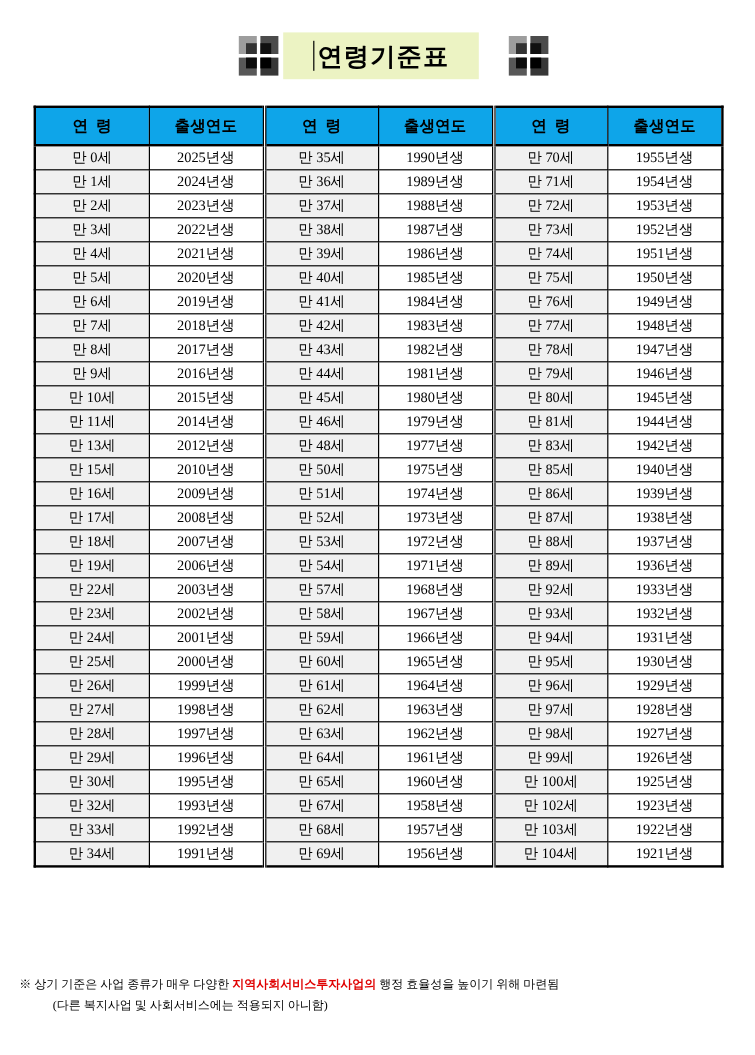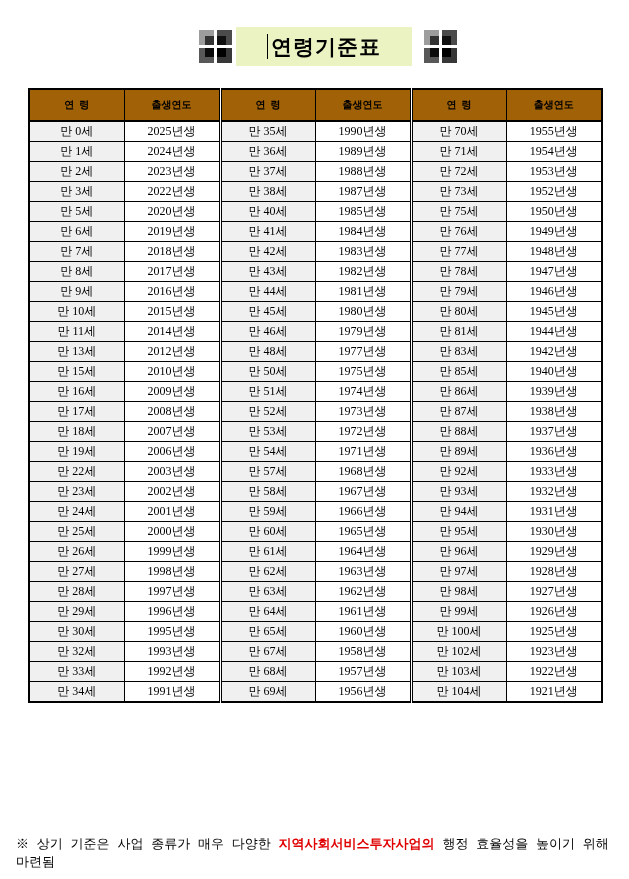--- a/index.html
+++ b/index.html
@@ -21,48 +21,48 @@
   .grid-icon .br { background:#373737; }
   .grid-icon .cell::after {
     content:""; position:absolute; width:60%; height:60%; background:#151515;
   }
   .grid-icon .tl::after { right:0; bottom:0; background:#333; }
   .grid-icon .tr::after { left:0;  bottom:0; background:#101010; }
   .grid-icon .bl::after { right:0; top:0;    background:#0c0c0c; }
   .grid-icon .br::after { left:0;  top:0;    background:#000; }
 
   .title-box {
-    position:absolute; left:236px; top:27px; width:176px; height:39px;
+    position:absolute; left:236px; top:27px; width:163px; height:39px;
     background:#ecf3c3; display:flex; align-items:center; justify-content:center;
   }
   .title-cursor { width:1px; height:25px; background:#000; margin-right:3px; }
   .title-text { font-size:21px; font-weight:bold; letter-spacing:1px; white-space:nowrap; }
 
   
   table.agetable {
     position:absolute; left:28px; top:88px; width:573px;
     border-collapse:collapse; table-layout:fixed;
     border:2px solid #000;
   }
   .agetable th, .agetable td {
     border:1px solid #000; text-align:center; padding:0; overflow:hidden;
     white-space:pre;
   }
   .agetable th {
-    height:30px; background:#a16207; font-size:10px; font-weight:bold;
+    height:30px; background:#0ea5e9; font-size:13px; font-weight:bold;
     border-bottom:2px solid #000;
   }
   .agetable td { height:19px; line-height:19px; font-size:12px; }
   .agetable td.age  { background:#f0f0f0; }
   .agetable td.year { background:#ffffff; }
   .agetable .gs { border-left:3px double #000; }
   .agetable .b  { font-weight:normal; }
 
   
-  .footnote { position:absolute; left:16px; top:836px; font-size:13px; line-height:18px;font-family:Liberation Mono, monospace; }
+  .footnote { position:absolute; left:16px; top:812px; font-size:10px; line-height:18px; }
   .footnote .red { color:#e00000; font-weight:bold; }
   .fn-line2 { padding-left:28px; }
 </style>
 </head>
 <body>
 
 <div class="page">
 
   <div class="grid-icon" style="left:199px; top:30px;">
     <div class="cell tl"></div>
@@ -129,20 +129,28 @@
         </tr>
         <tr>
           <td class="age">만 3세</td>
           <td class="year">2022년생</td>
           <td class="age gs">만 38세</td>
           <td class="year">1987년생</td>
           <td class="age gs">만 73세</td>
           <td class="year">1952년생</td>
         </tr>
         <tr>
+          <td class="age">만 4세</td>
+          <td class="year">2021년생</td>
+          <td class="age gs">만 39세</td>
+          <td class="year">1986년생</td>
+          <td class="age gs">만 74세</td>
+          <td class="year">1951년생</td>
+        </tr>
+        <tr>
           <td class="age">만 5세</td>
           <td class="year">2020년생</td>
           <td class="age gs b">만 40세</td>
           <td class="year b">1985년생</td>
           <td class="age gs b">만 75세</td>
           <td class="year b">1950년생</td>
         </tr>
         <tr>
           <td class="age b">만 6세</td>
           <td class="year b">2019년생</td>
@@ -333,15 +341,16 @@
           <td class="age gs">만 69세</td>
           <td class="year">1956년생</td>
           <td class="age gs">만 104세</td>
           <td class="year">1921년생</td>
         </tr>
       </tbody>
   </table>
 
   <div class="footnote">
     <div class="fn-line1"><span>※ 상기 기준은 사업 종류가 매우 다양한 </span><span class="red">지역사회서비스투자사업의</span><span> 행정 효율성을 높이기 위해 마련됨</span></div>
+    <div class="fn-line2">(다른 복지사업 및 사회서비스에는 적용되지 아니함)</div>
   </div>
 
 </div>
 
 </body></html>

